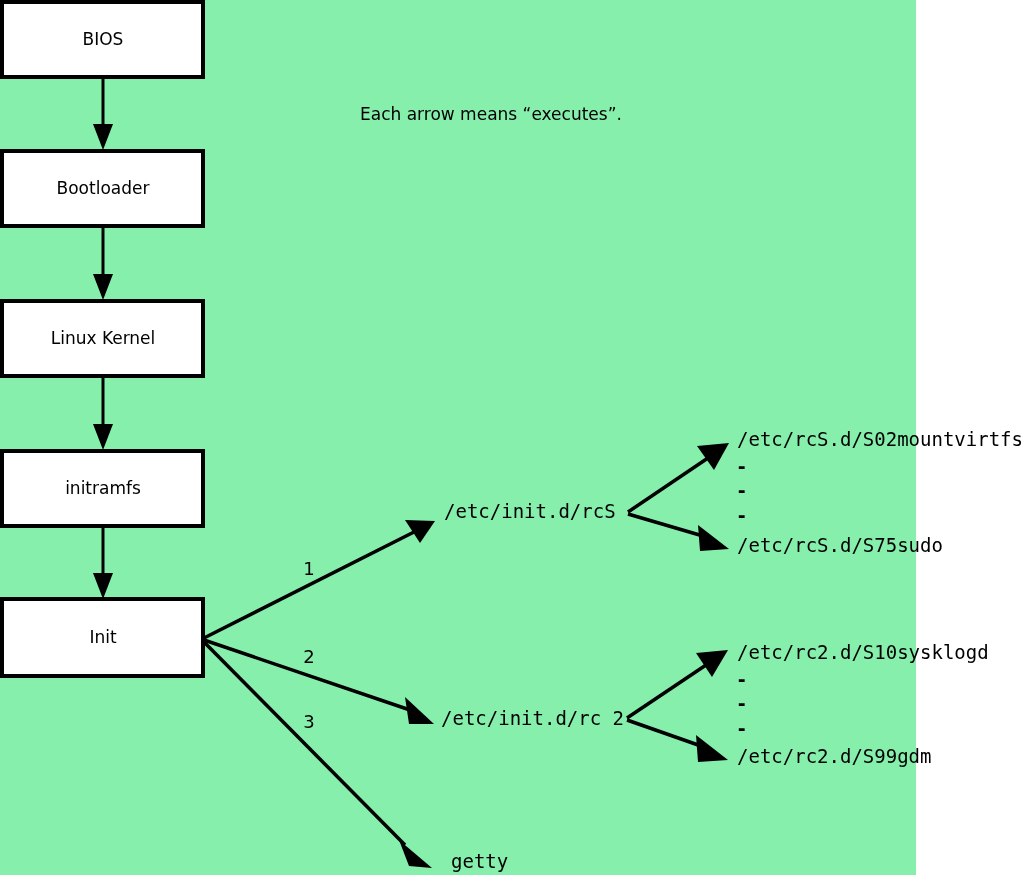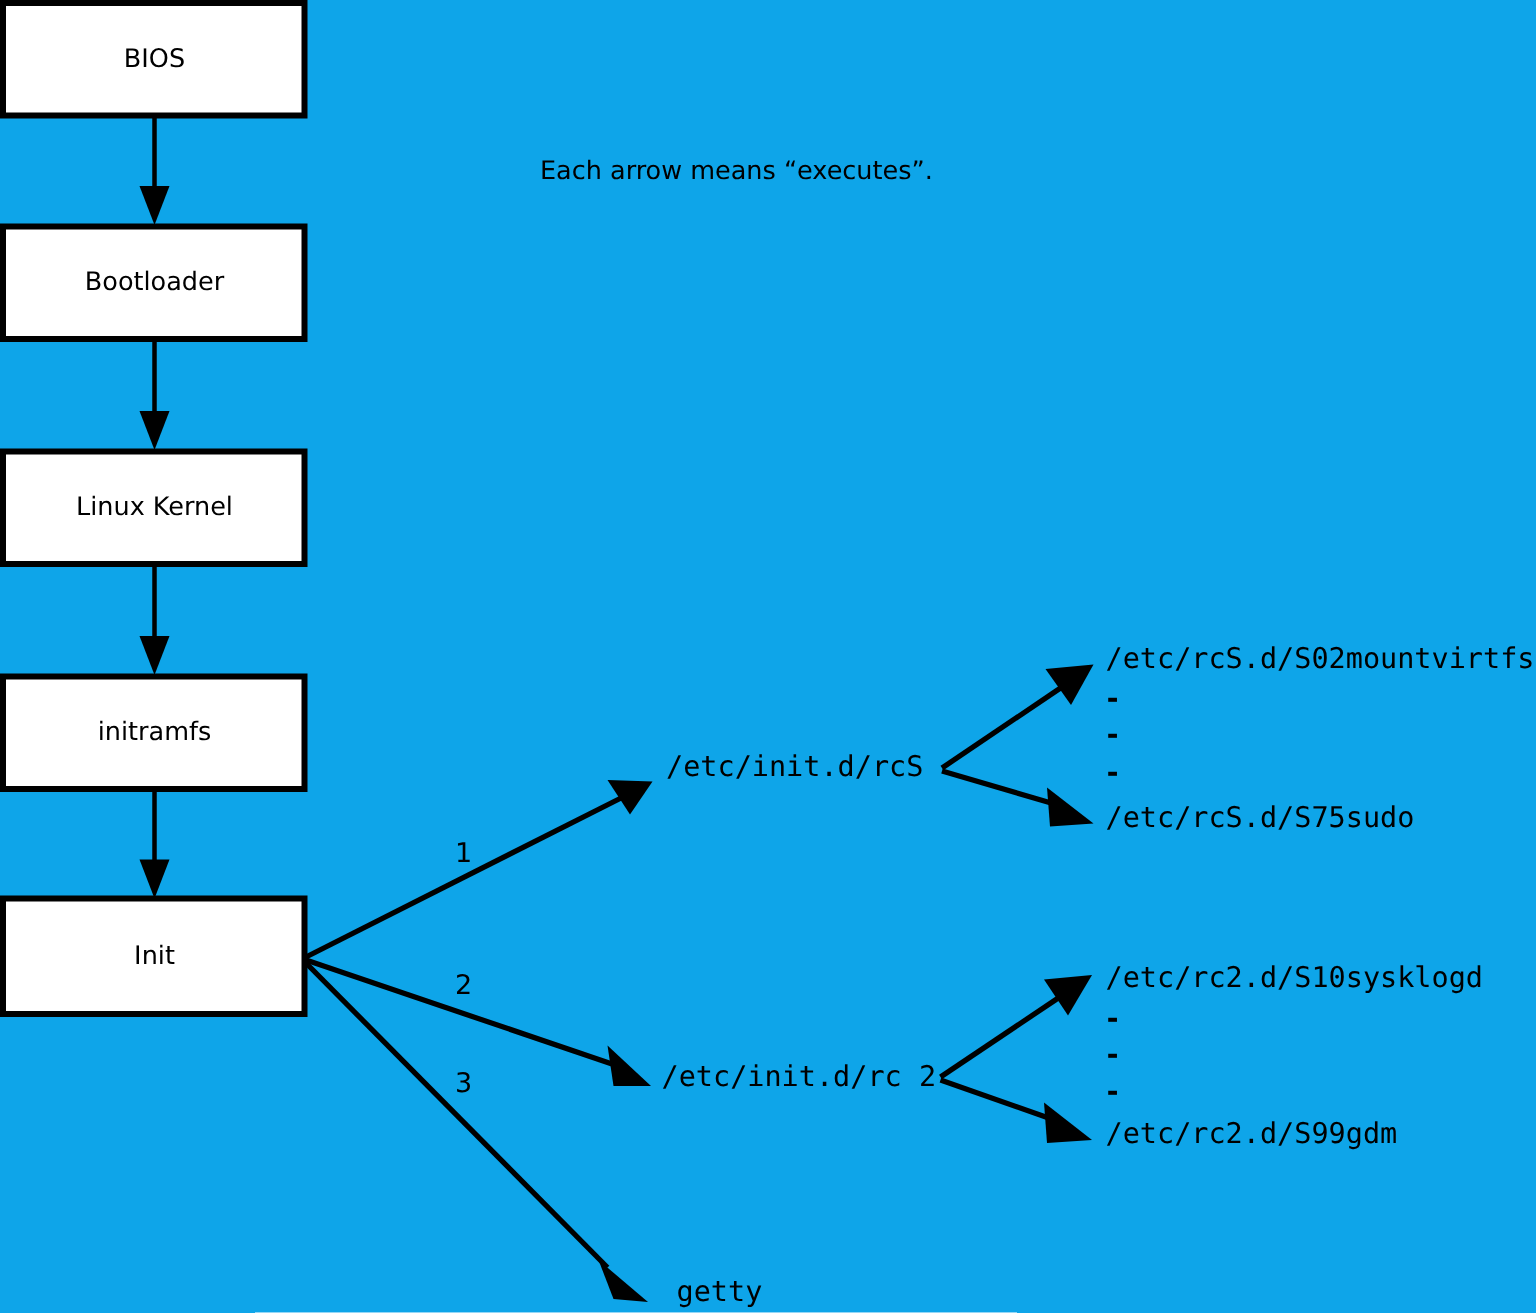--- a/index.html
+++ b/index.html
@@ -8,23 +8,23 @@
     background: #ffffff;
   }
   body {
     width: 1024px;
     height: 875px;
     font-family: "Liberation Sans", sans-serif;
     overflow: hidden;
   }
   #diagram-root {
     position: relative;
-    width: 1024px;
+    width: 916px;
     height: 875px;
-    background: #0ea5e9;
+    background: #86efac;
   }
   svg#boot-diagram {
     display: block;
     width: 1024px;
     height: 875px;
   }
   .box-rect {
     fill: #ffffff;
     stroke: #000000;
     stroke-width: 4;

